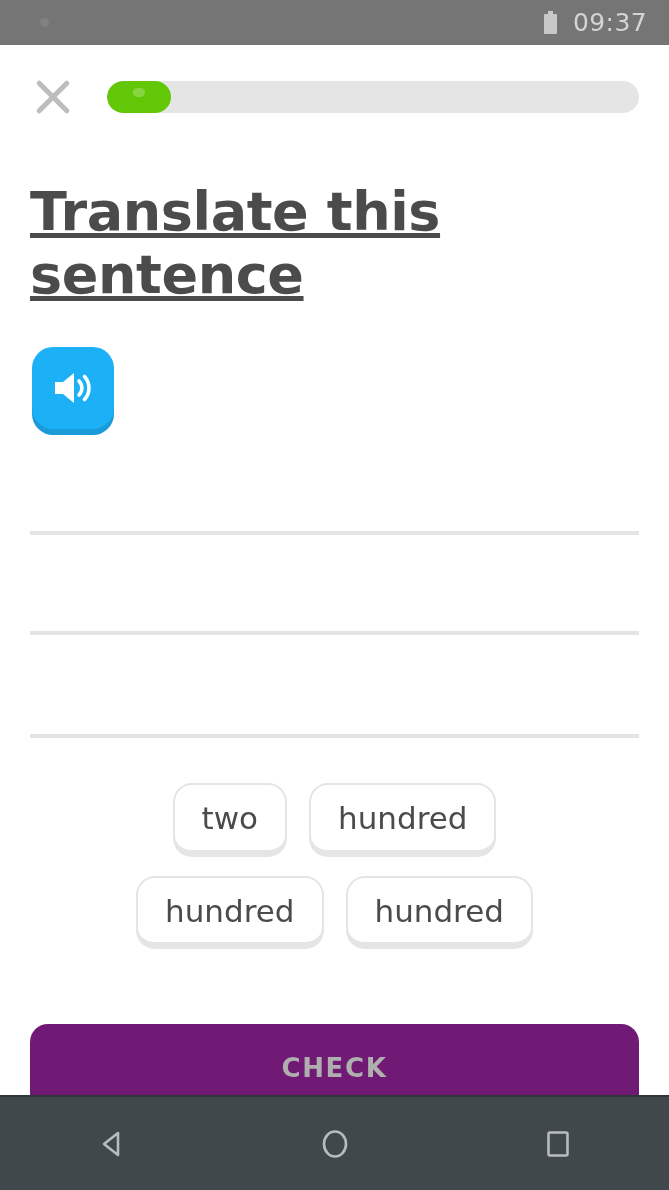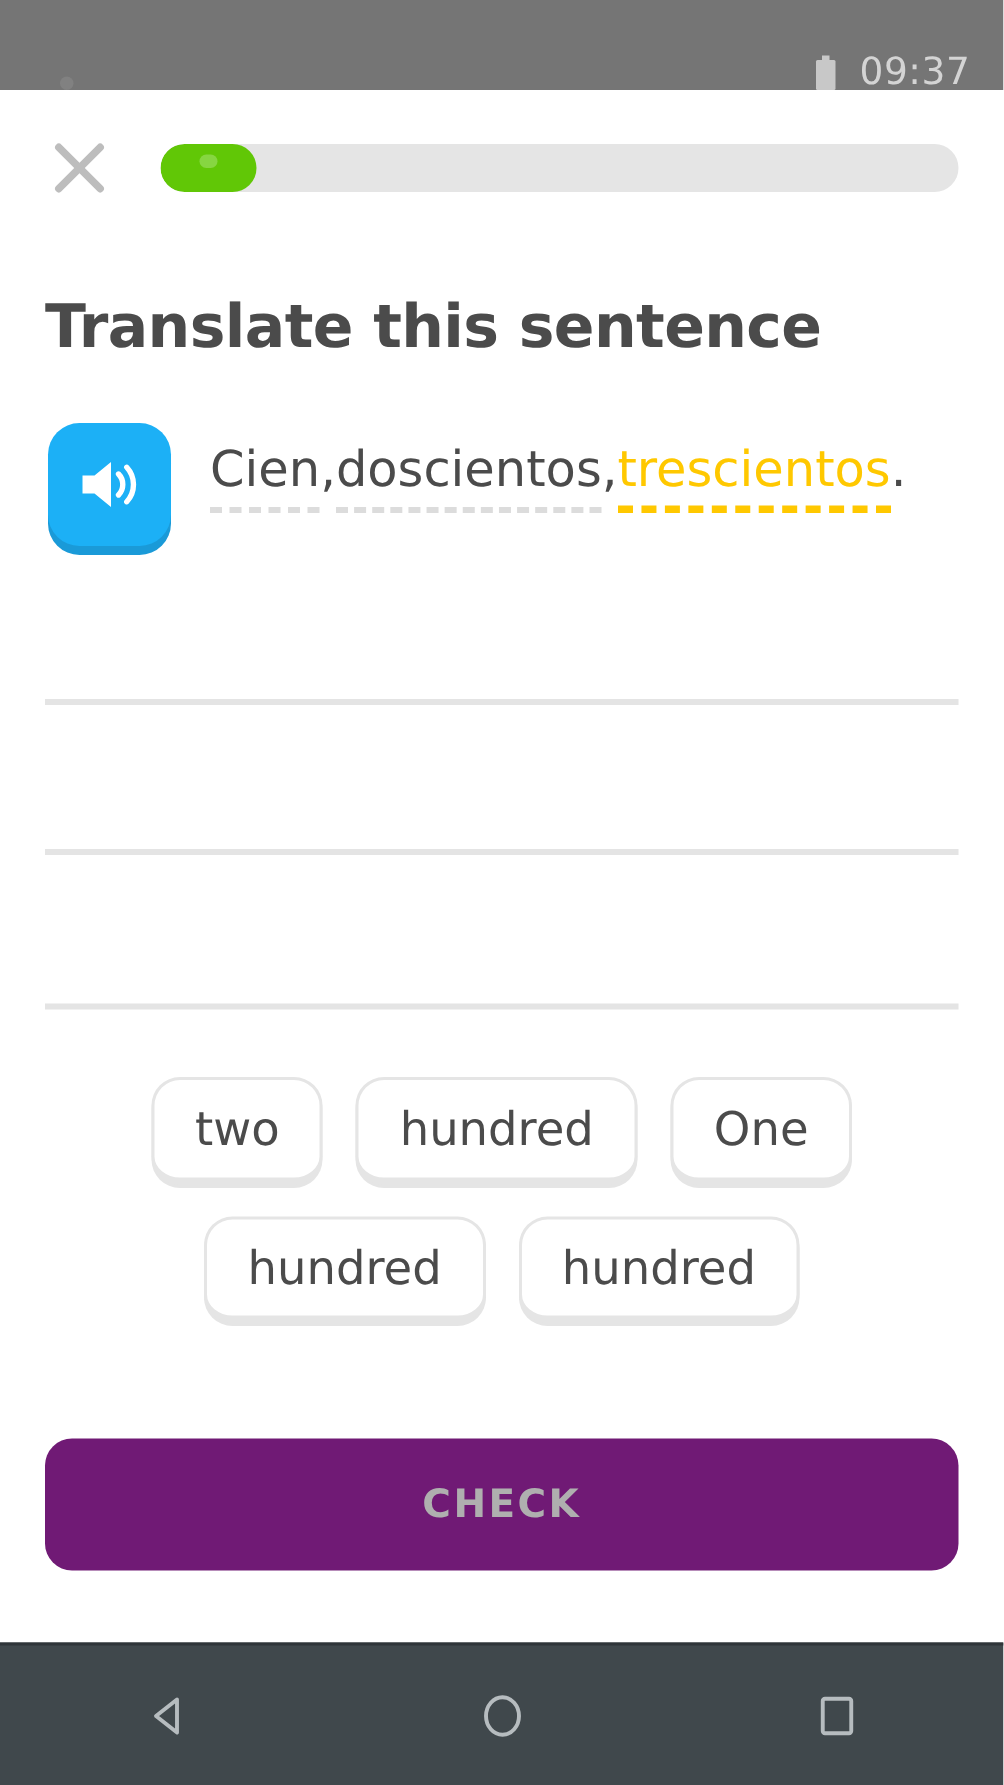--- a/index.html
+++ b/index.html
@@ -10,24 +10,24 @@
   body {
     width: 669px;
     height: 1190px;
     overflow: hidden;
     font-family: "DejaVu Sans", "Liberation Sans", sans-serif;
     position: relative;
   }
 
   
   .status-bar {
-    height: 60px;
+    height: 45px;
     background: #757575;
     display: flex;
-    align-items: flex-end;
+    align-items: center;
     justify-content: flex-end;
     padding: 0 22px 0 18px;
     box-sizing: border-box;
   }
   .status-left {
     flex: 1;
     display: flex;
     align-items: center;
     padding-left: 22px;
   }
@@ -112,24 +112,25 @@
     transform: translateX(-50%);
     width: 12px;
     height: 9px;
     border-radius: 6px;
     background: #86d641;
   }
 
   
   .prompt-title {
     margin: 32px 16px 0 30px;
-    font-size: 40px;
+    font-size: 54px;
     font-weight: bold;
     color: #4b4b4b;
     letter-spacing: -0.4px;
+    text-decoration: underline;
   }
 
   
   .sentence-row {
     display: flex;
     align-items: flex-start;
     margin: 38px 0 0 32px;
   }
   .speaker-button {
     width: 82px;
@@ -281,34 +282,32 @@
 <h1 class="prompt-title">Translate this sentence</h1>
 
 <div class="sentence-row">
   <div class="speaker-button">
     <svg width="44" height="40" viewBox="0 0 44 40" aria-hidden="true">
       <path d="M4 14 h8 L23 5 v30 L12 26 H4 z" fill="#ffffff"></path>
       <path d="M28 13 a10 10 0 0 1 0 14" stroke="#ffffff" stroke-width="3.6" fill="none" stroke-linecap="round"></path>
       <path d="M33.5 8.5 a17 17 0 0 1 0 23" stroke="#ffffff" stroke-width="3.6" fill="none" stroke-linecap="round"></path>
     </svg>
   </div>
-  <div class="sentence-text" id="sentence-text"><span class="word hinted">Cien</span><span class="word punct">, </span><span class="word hinted">doscientos</span><span class="word punct">, </span><span class="word hinted focus">trescientos</span><span class="word punct">.</span></div>
 </div>
 
 <div class="answer-area">
   <div class="answer-line gap1"></div>
   <div class="answer-line gap2"></div>
   <div class="answer-line gap3"></div>
 </div>
 
 <div class="word-bank" id="word-bank">
     <div class="bank-row">
       <div class="word-tile">two</div>
       <div class="word-tile">hundred</div>
-      <div class="word-tile">One</div>
     </div>
     <div class="bank-row">
       <div class="word-tile">hundred</div>
       <div class="word-tile">hundred</div>
     </div>
   </div>
 
 <button class="check-button">CHECK</button>
 
 <div class="nav-bar">

